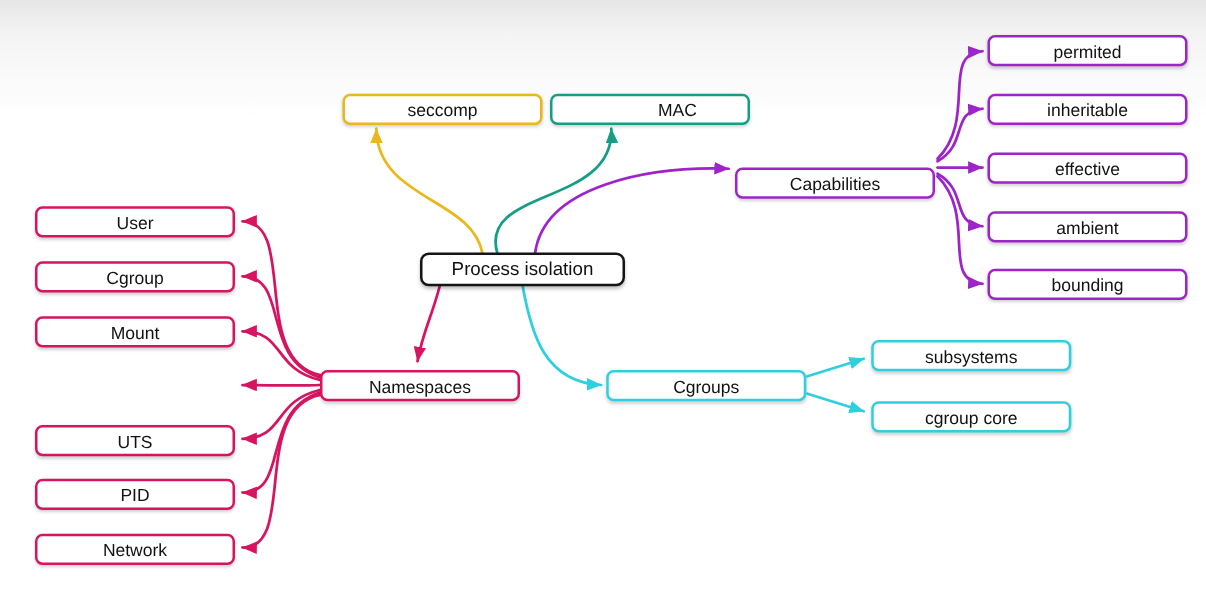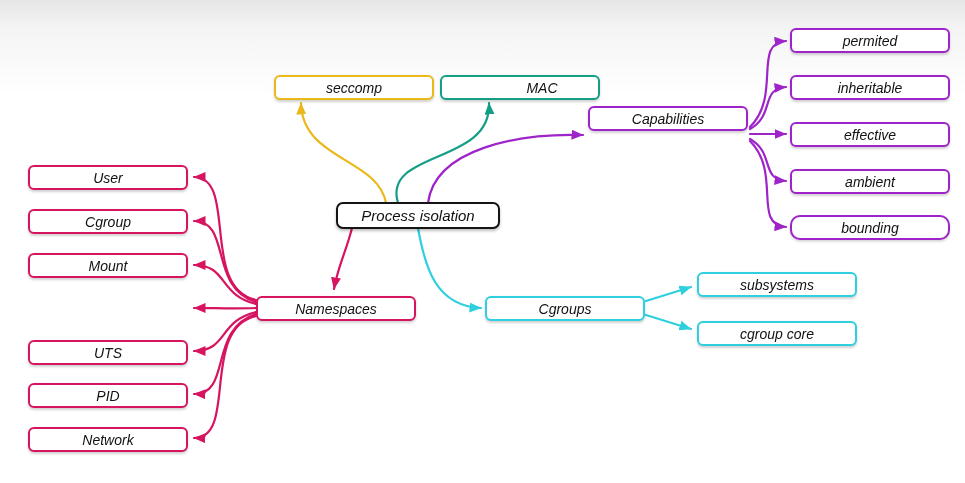--- a/index.html
+++ b/index.html
@@ -29,21 +29,20 @@
     width:160px;height:25px;
     box-sizing:border-box;
     background:#fff;
     border:2px solid #999;
     border-radius:6px;
     display:flex;align-items:center;justify-content:center;
     font-size:14px;color:#111;
     box-shadow:0 1.5px 2.5px rgba(0,0,0,.18);
     cursor:default;
     white-space:nowrap;
-    font-style:italic;
   }
   .b-yellow{border-color:#eab818;margin-left:29px;}
   .b-teal{border-color:#149e86;padding-left:44px;}
   .b-purple{border-color:#9e24c9;}
   .b-crimson{border-color:#d6145f;}
   .b-cyan{border-color:#2ecfdf;}
   .root{
     width:164px;height:27px;
     border:2.5px solid #151515;
     border-radius:7px;
@@ -103,36 +102,36 @@
     <span>Process isolation</span>
   </div>
 
   <div class="node b-yellow" style="left:245px;top:75px;">
     <span>seccomp</span>
   </div>
   <div class="node b-teal" style="left:440px;top:75px;">
     <span>MAC</span>
   </div>
 
-  <div class="node b-purple" style="left:588px;top:106px;text-align:center;">
+  <div class="node b-purple" style="left:588px;top:134px;text-align:center;">
     <span>Capabilities</span>
   </div>
   <div class="node b-purple" style="left:790px;top:28px;">
     <span>permited</span>
   </div>
   <div class="node b-purple" style="left:790px;top:75px;">
     <span>inheritable</span>
   </div>
   <div class="node b-purple" style="left:790px;top:122px;">
     <span>effective</span>
   </div>
   <div class="node b-purple" style="left:790px;top:169px;">
     <span>ambient</span>
   </div>
-  <div class="node b-purple" style="left:790px;top:215px;border-radius:10px;">
+  <div class="node b-purple" style="left:790px;top:215px;">
     <span>bounding</span>
   </div>
 
   <div class="node b-crimson" style="left:256px;top:296px;">
     <span>Namespaces</span>
   </div>
   <div class="node b-crimson" style="left:28px;top:165px;">
     <span>User</span>
   </div>
   <div class="node b-crimson" style="left:28px;top:209px;justify-content:center;">

